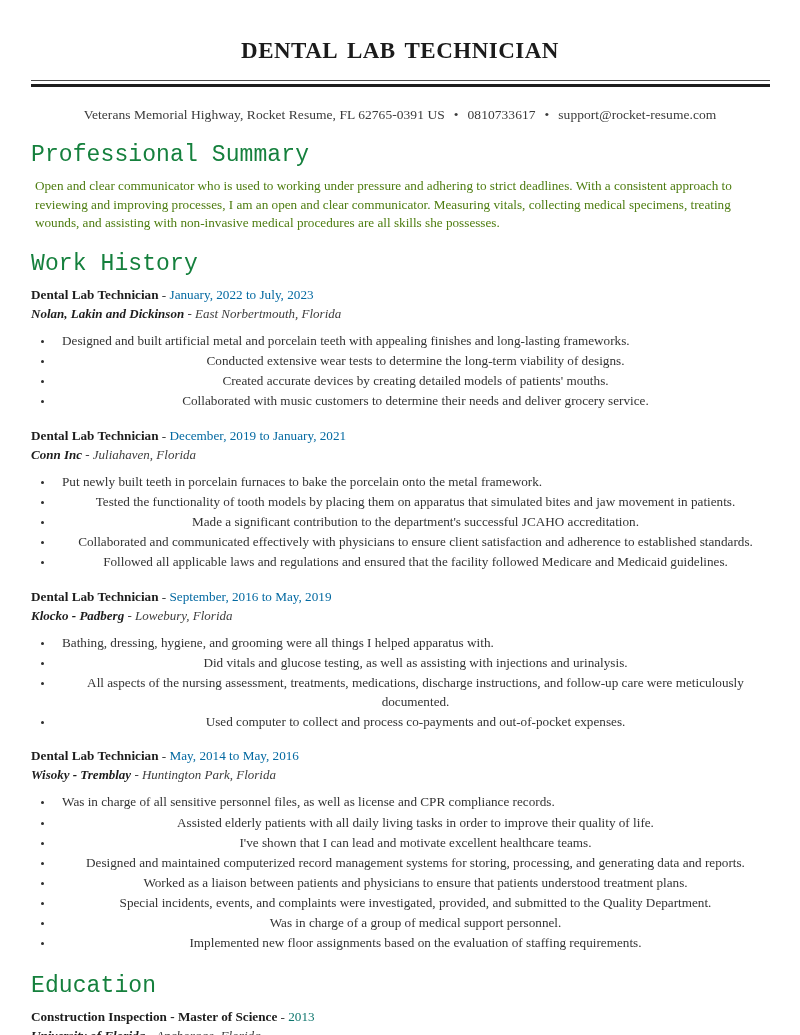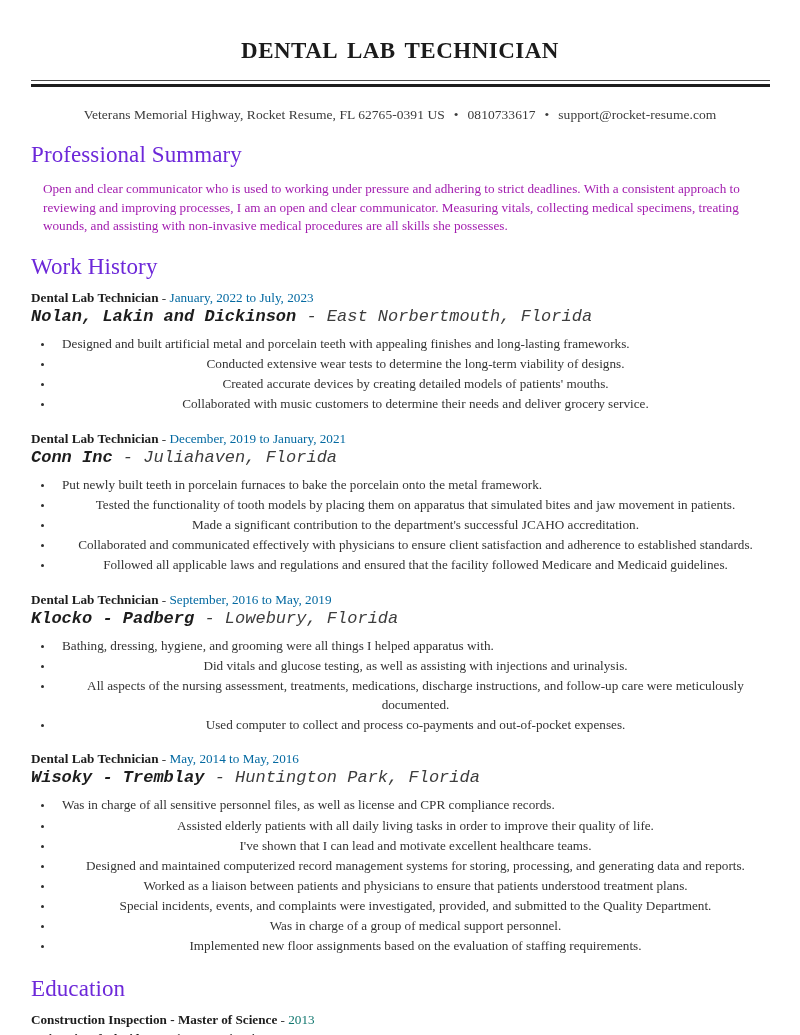--- a/index.html
+++ b/index.html
@@ -71,33 +71,33 @@
     padding: 0 9px;
     color: #3a3a3a;
   }
 
   
   .section {
     margin-top: 18px;
   }
   .section-heading {
     margin: 0 0 9px 0;
-    font-family: Liberation Serif, serif;
+    font-family: Liberation Mono, monospace;
     font-weight: 400;
     font-size: 23px;
     line-height: 1.15;
-    color: #6d28d9;
+    color: #15803d;
     letter-spacing: 0.1px;
   }
 
   .summary-text {
-    margin: 12px;
+    margin: 4px;
     font-size: 13.2px;
     line-height: 18.6px;
-    color: #a21caf;
+    color: #4d7c0f;
     text-align: left;
     max-width: 737px;
   }
 
   
   .job {
     margin-top: 16px;
   }
   .job:first-of-type {
     margin-top: 2px;
@@ -108,25 +108,24 @@
     color: #333333;
   }
   .job-title {
     font-weight: 700;
     color: #1d1d1d;
   }
   .job-dates {
     color: #0369a1;
   }
   .company-line {
-    font-size: 17px;
+    font-size: 13px;
     line-height: 18.5px;
     font-style: italic;
     color: #3b3b3b;
-    font-family: Liberation Mono, monospace;
   }
   .company-name {
     font-weight: 700;
     font-style: italic;
     color: #1d1d1d;
   }
   .company-location {
     font-style: italic;
     color: #3d3d3d;
   }

